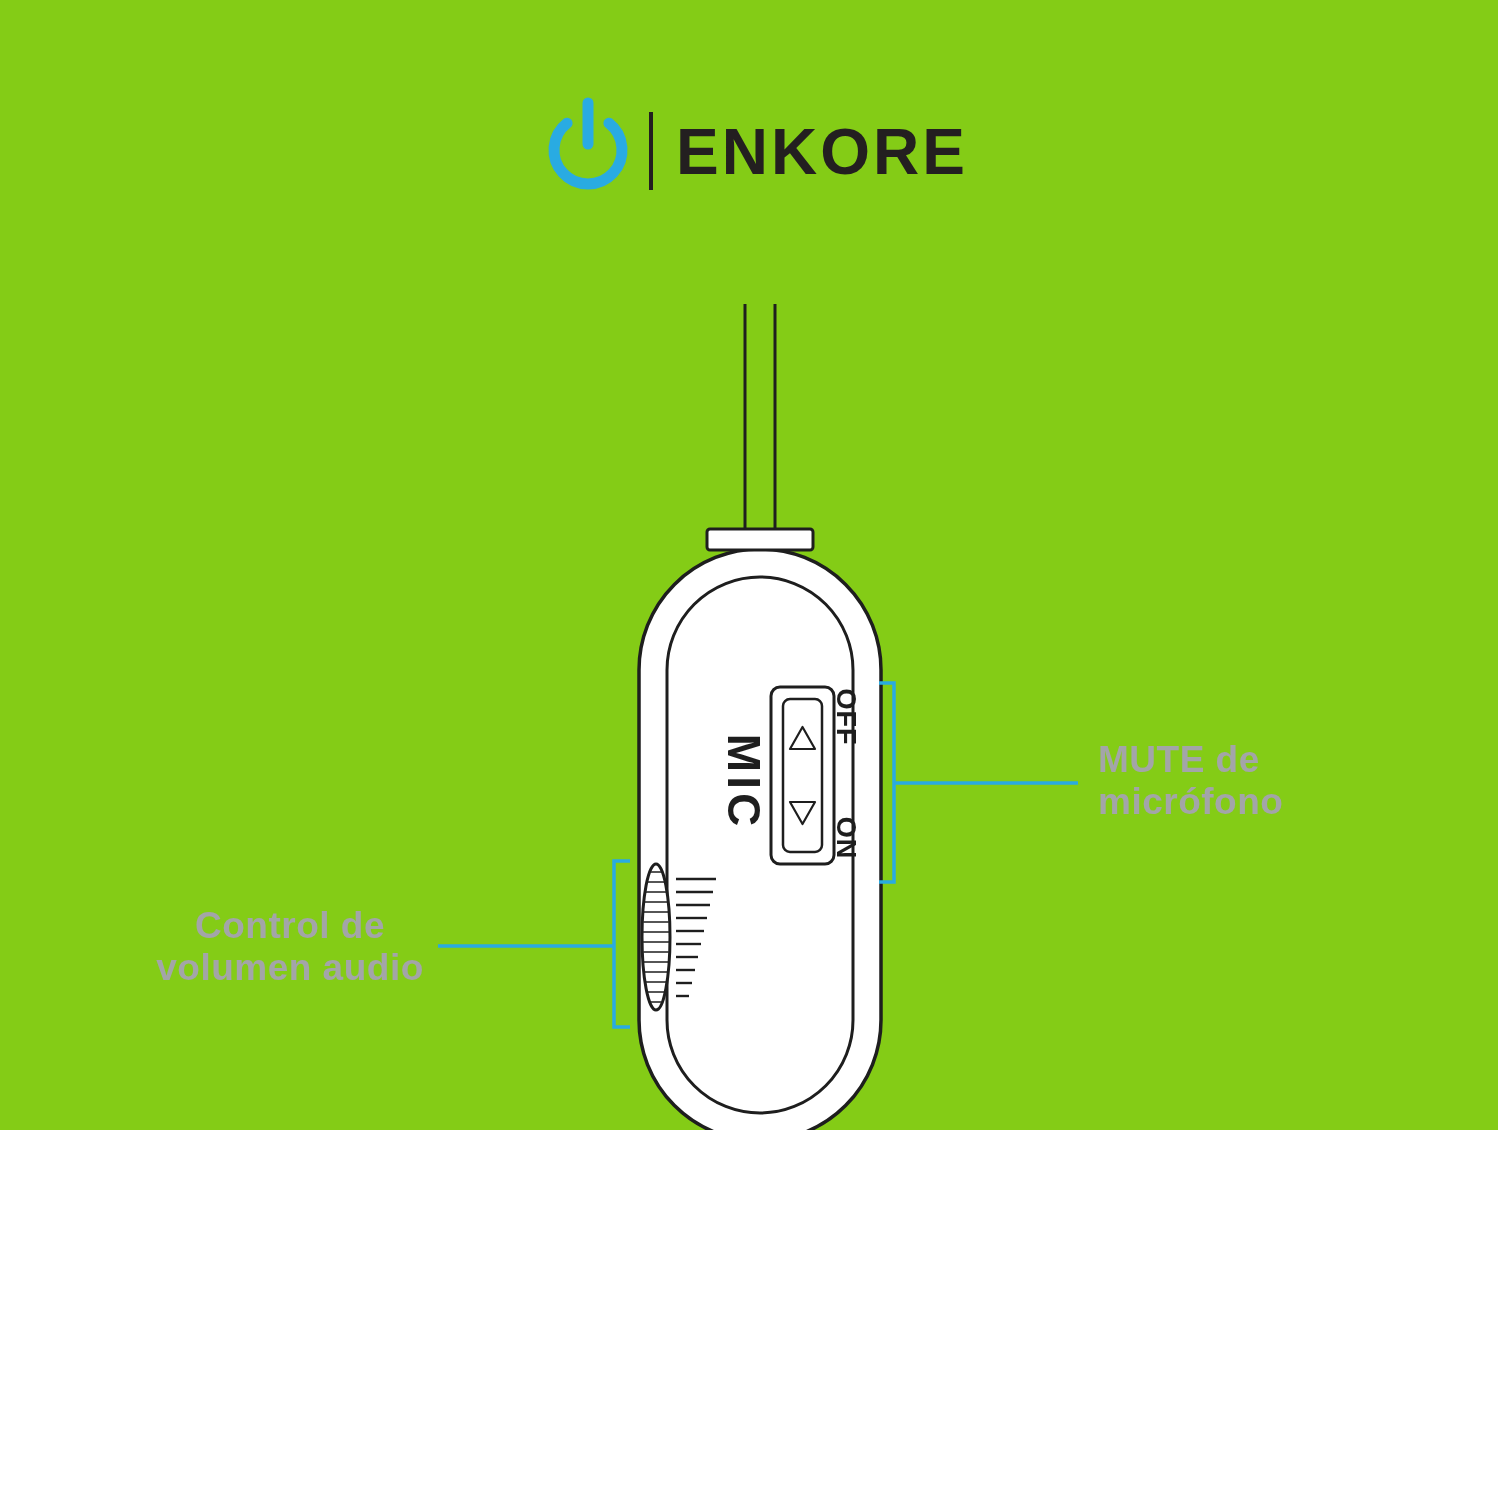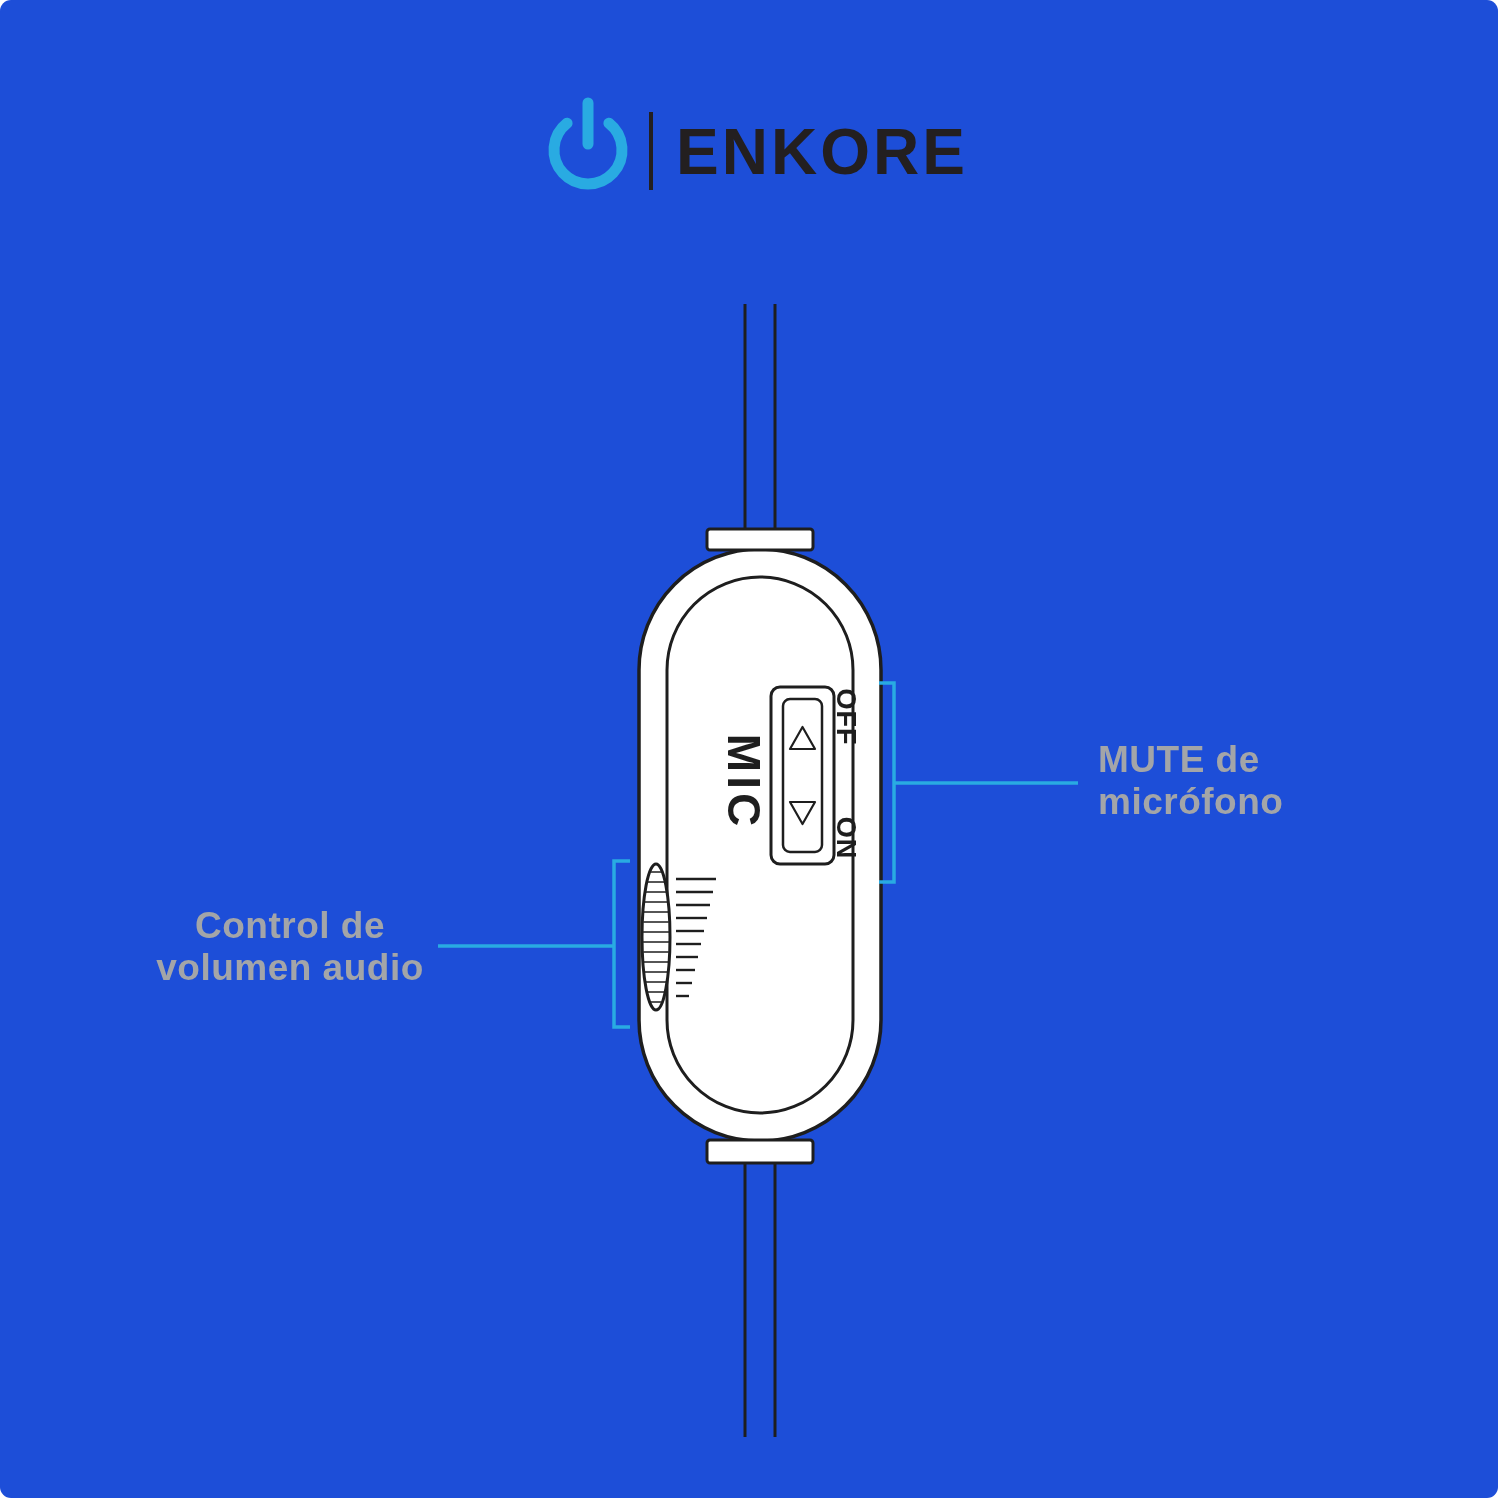--- a/index.html
+++ b/index.html
@@ -1,16 +1,16 @@
 <!DOCTYPE html>
 <html><head>
 <meta charset="utf-8">
 <style>
   html,body{margin:0;padding:0;background:#ffffff;}
-  .canvas{position:relative;width:1498px;height:1498px;background:#1d4ed8;overflow:hidden;font-family:"Liberation Sans",sans-serif;border-radius:11px;}
+  .canvas{position:relative;width:1498px;height:1130px;background:#84cc16;overflow:hidden;font-family:"Liberation Sans",sans-serif;}
   .diagram{position:absolute;left:0;top:0;width:1498px;height:1498px;}
   .brand-text{font-family:"Liberation Sans",sans-serif;font-weight:700;font-size:64px;letter-spacing:3px;}
   .mic-text{font-family:"Liberation Sans",sans-serif;font-weight:700;font-size:46px;letter-spacing:4px;}
   .onoff-text{font-family:"Liberation Sans",sans-serif;font-weight:700;font-size:27px;letter-spacing:1px;}
   .callout-text{font-family:"Liberation Sans",sans-serif;font-weight:700;font-size:37px;letter-spacing:0.5px;}
 </style>
 </head>
 <body>
 
 <div class="canvas">

